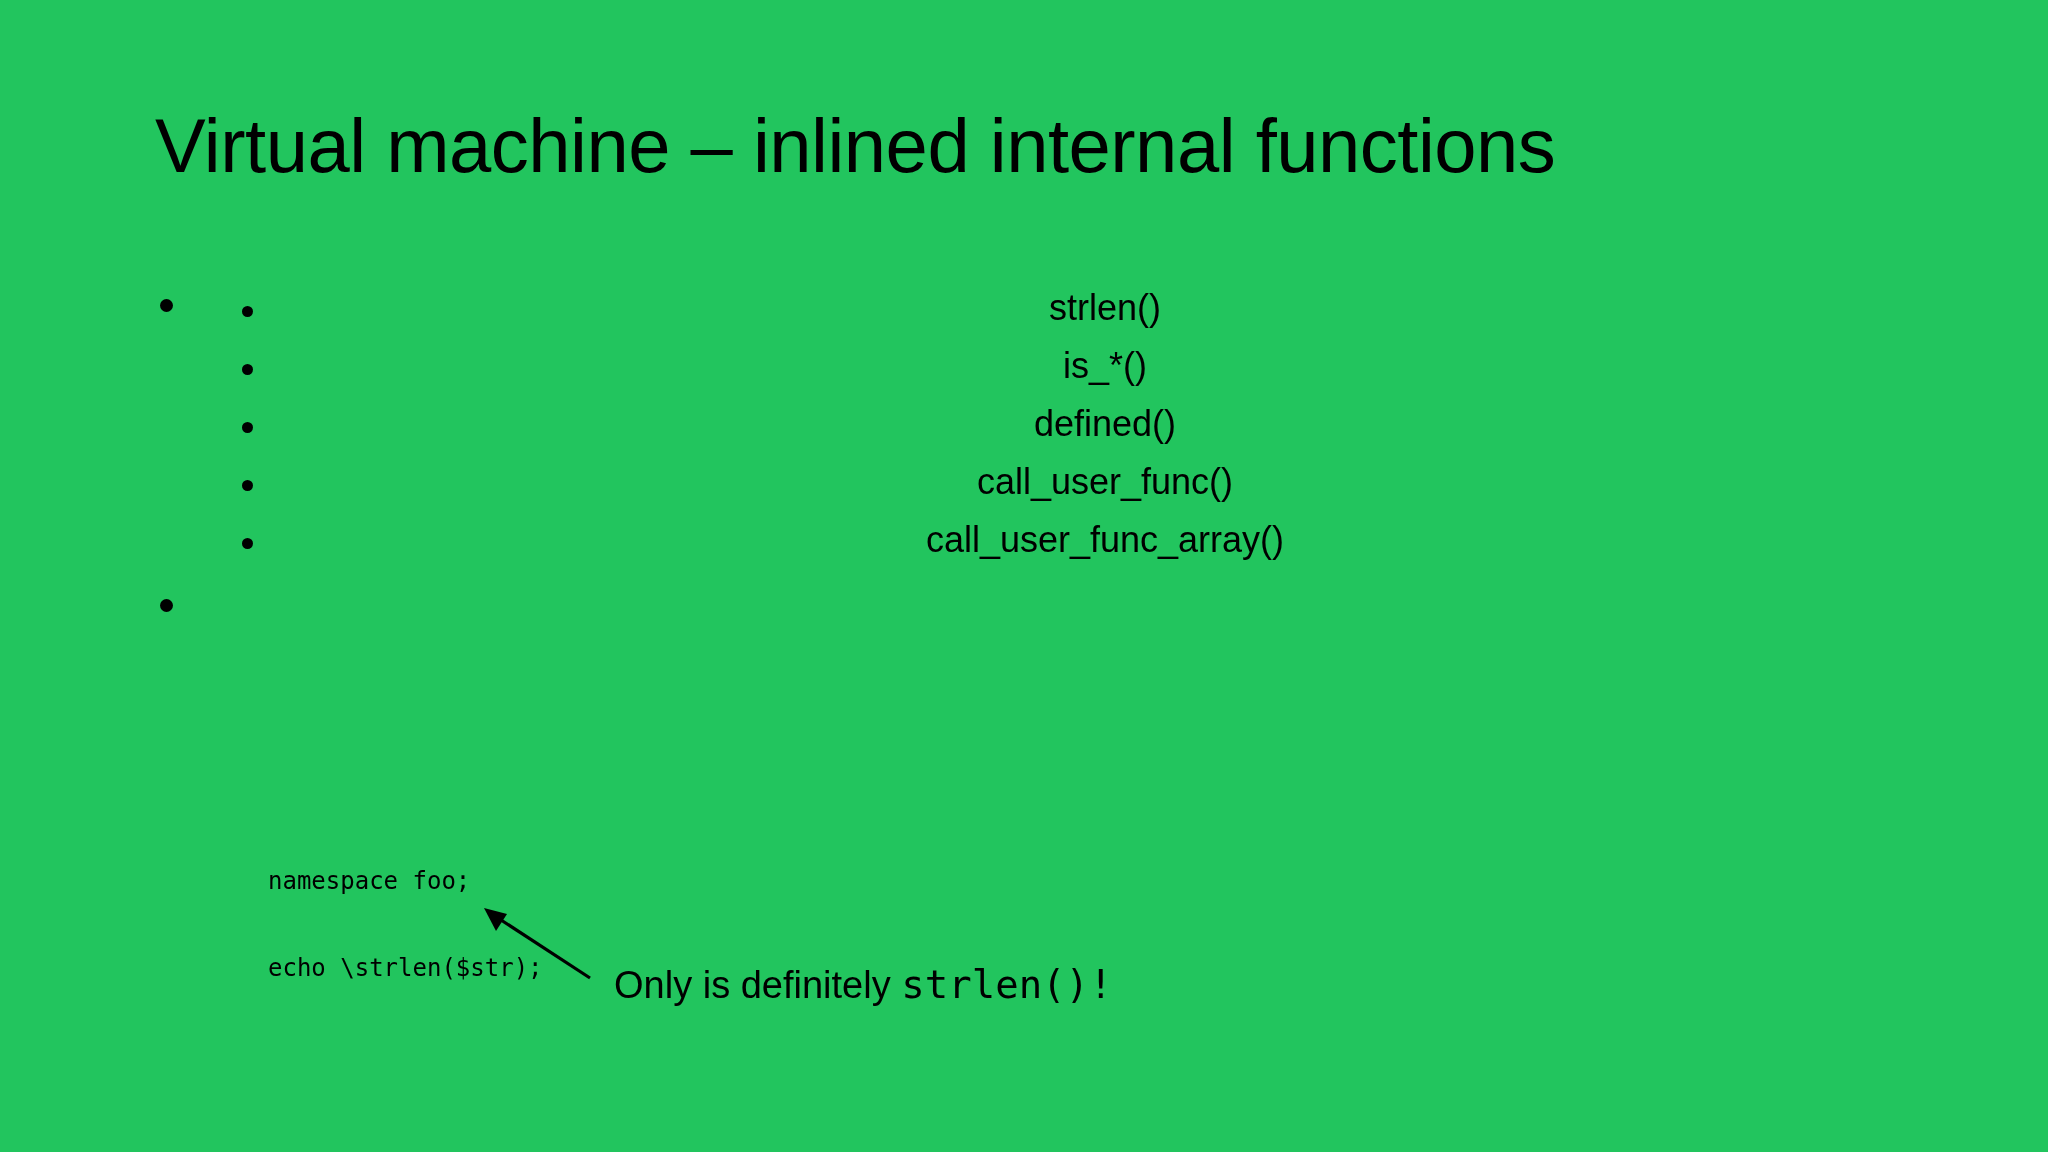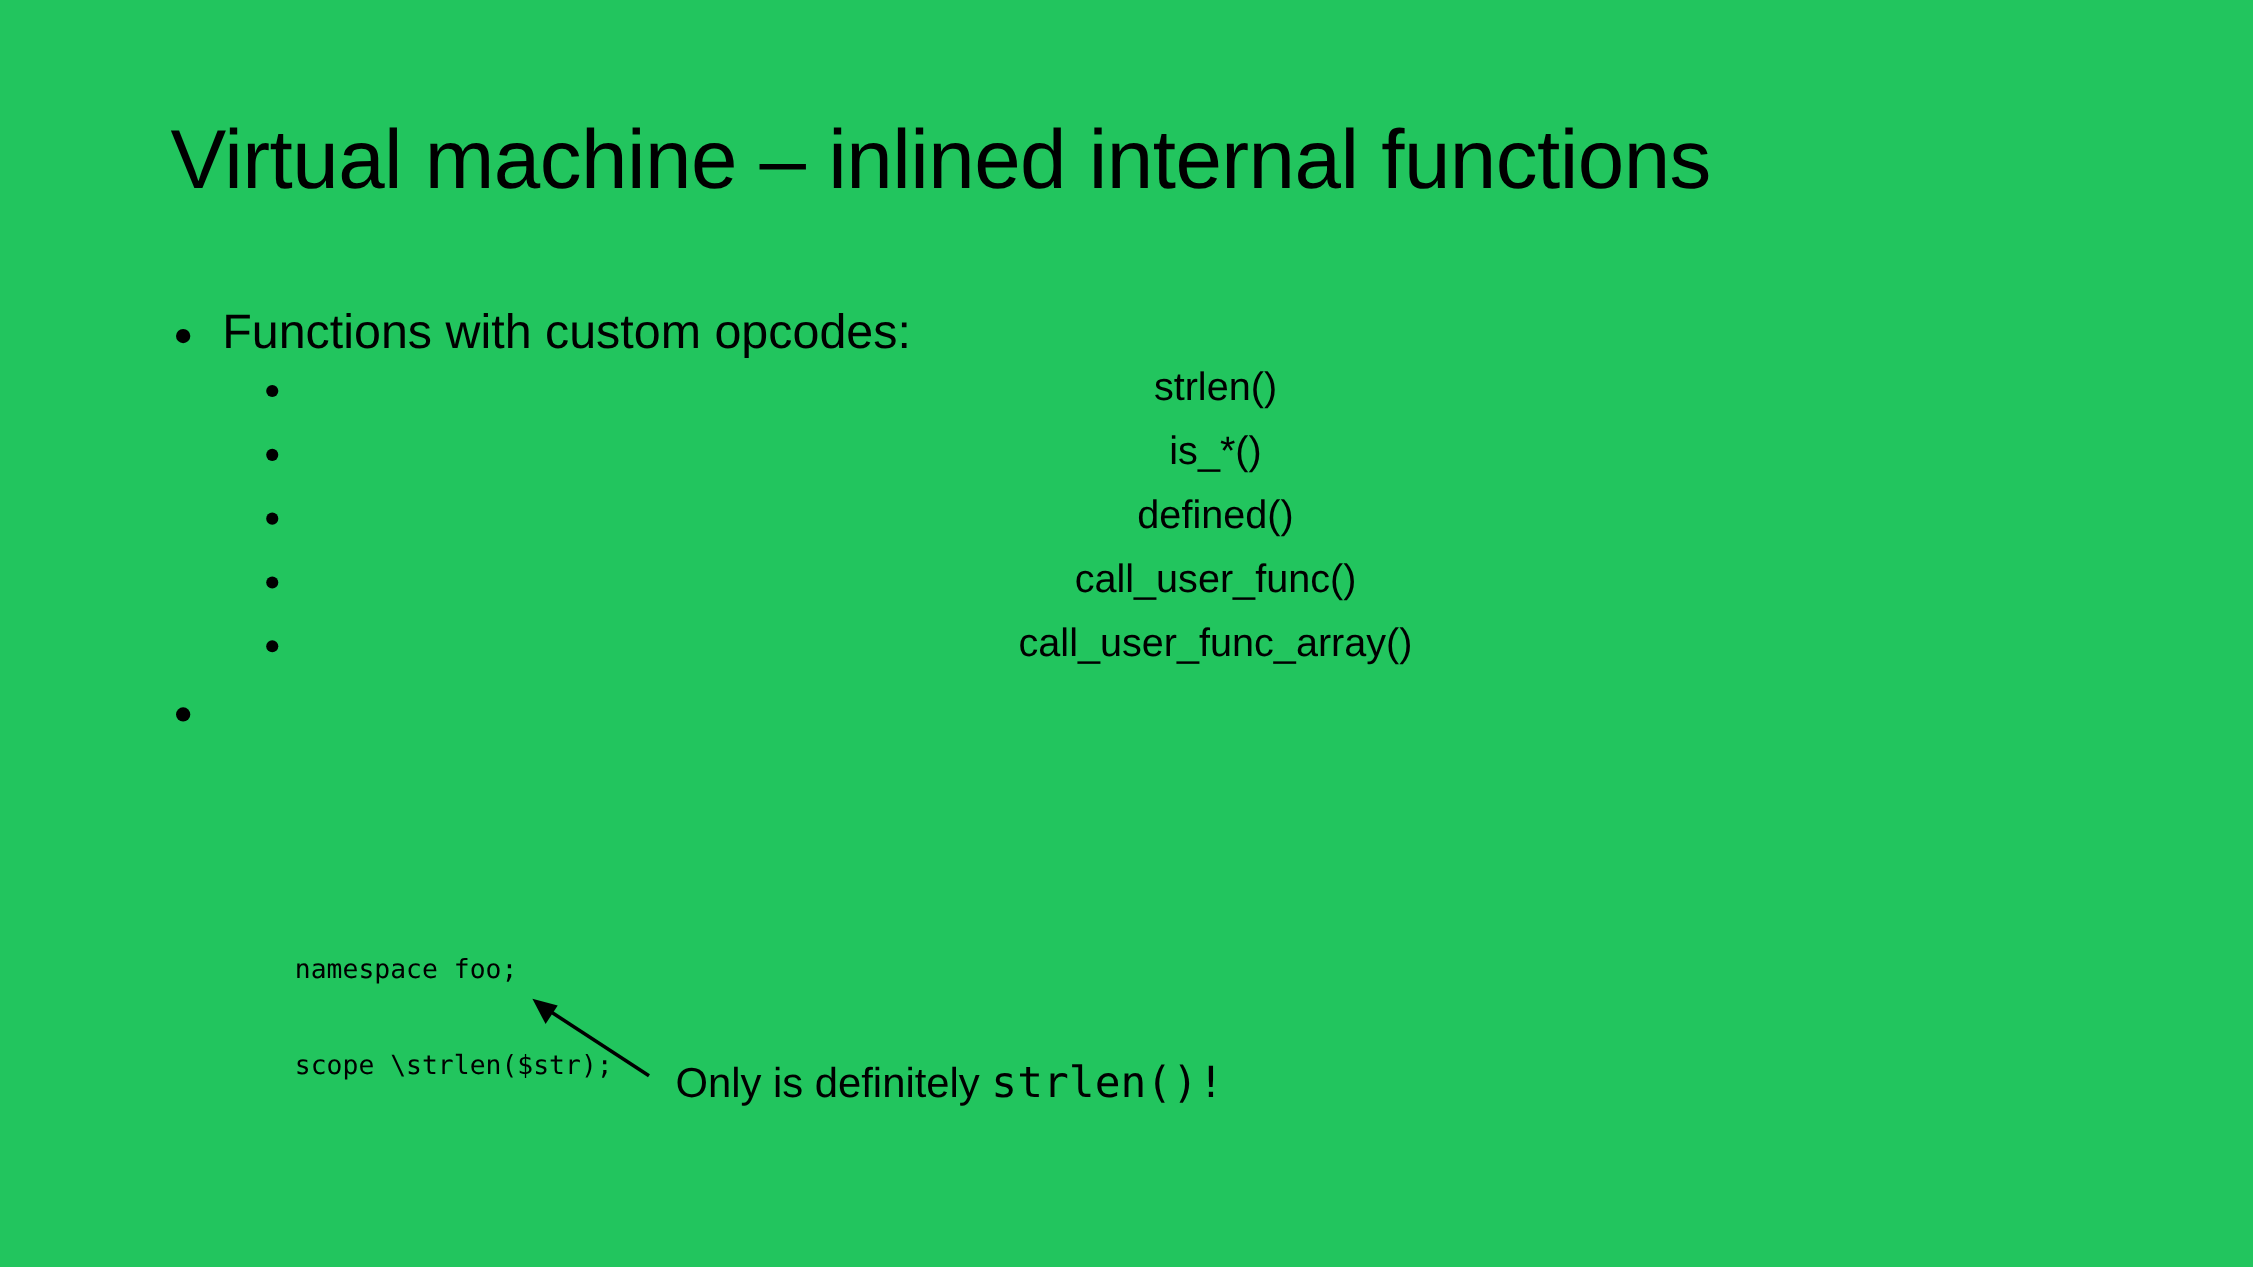--- a/index.html
+++ b/index.html
@@ -129,21 +129,20 @@
 <body>
 
 <div class="slide">
 
   <div class="slide-title">Virtual machine – inlined internal functions</div>
 
   <div class="body-area">
 
     <div class="bullet-l1">
       <span class="dot"></span>
-      <span>Functions with custom opcodes:</span>
     </div>
 
     <div class="sub-list">
 
       <div class="bullet-l2">
         <span class="dot"></span>
         <span>strlen()</span>
       </div>
 
       <div class="bullet-l2">
@@ -169,21 +168,21 @@
     </div>
 
     <div class="bullet-l1">
       <span class="dot"></span>
     </div>
 
   </div>
 
   <div class="code-block">
     <span class="code-line">namespace foo;</span>
-    <span class="code-line">scope \strlen($str);</span>
+    <span class="code-line">echo \strlen($str);</span>
   </div>
 
   <svg class="arrow-svg" viewBox="0 0 200 130">
     <line x1="130" y1="88" x2="38" y2="28" stroke="#000000" stroke-width="3.2" stroke-linecap="butt"></line>
     <polygon points="24,18 47,24 36,41" fill="#000000"></polygon>
   </svg>
 
   <div class="annotation">
     <span>Only is definitely </span><span class="mono">strlen()!</span>
   </div>

